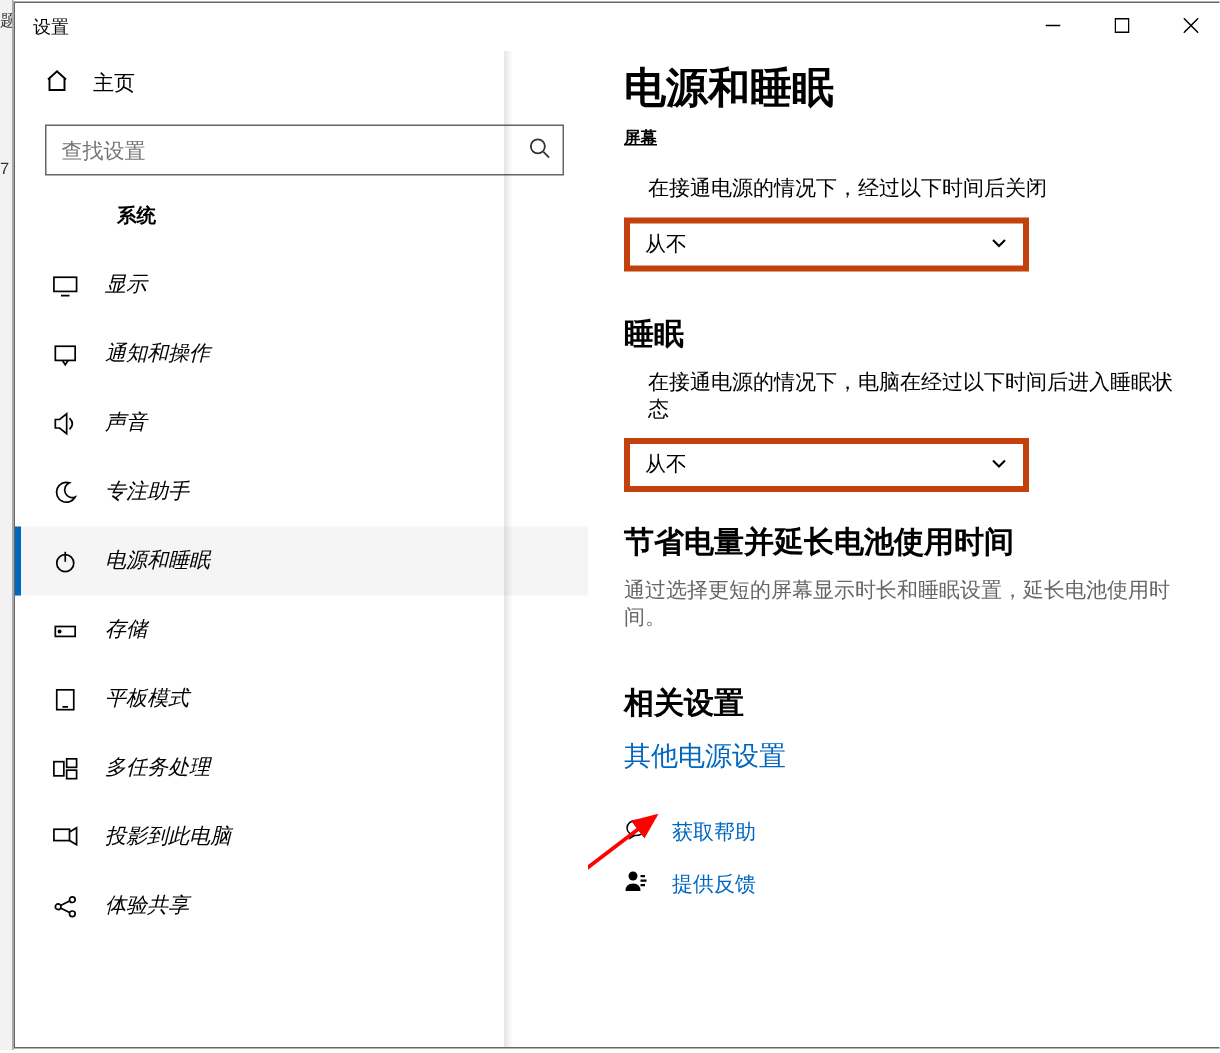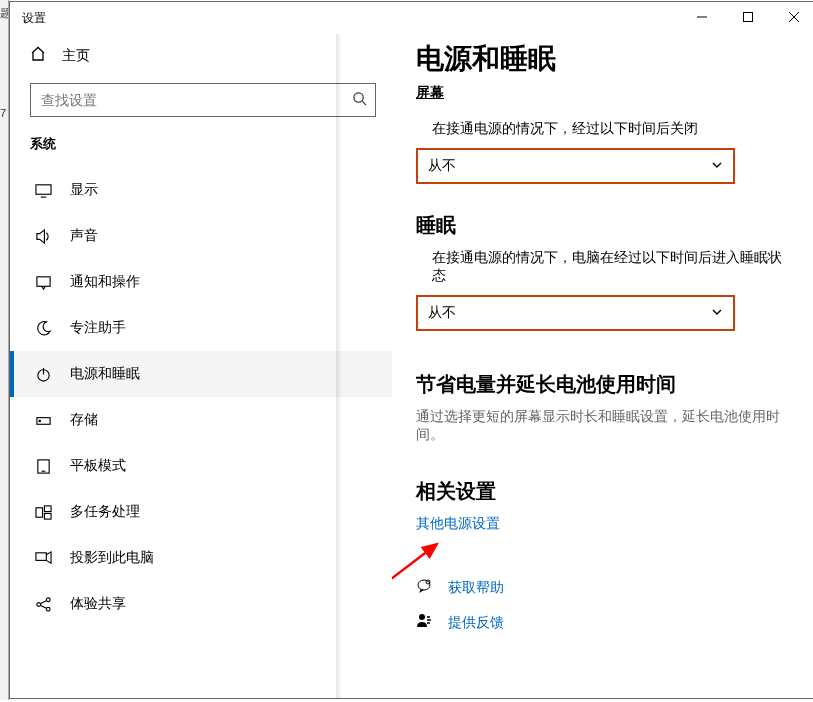--- a/index.html
+++ b/index.html
@@ -10,36 +10,36 @@
   .winctrls .btn{width:46px;height:30px;display:flex;align-items:center;justify-content:center;}
   .winctrls svg{width:10px;height:10px;stroke:#000;fill:none;stroke-width:1;}
   .body{display:flex;height:calc(100% - 32px);}
   .sidebar{width:382px;box-sizing:border-box;padding:0 0 0 0;display:flex;flex-direction:column;}
   .home{display:flex;align-items:center;gap:16px;padding:8px 0 8px 20px;margin:4px 0 10px 0;}
   .home .icon svg{width:16px;height:16px;stroke:#000;fill:none;stroke-width:1.3;}
   .home .label{font-size:14px;}
   .search{display:flex;align-items:center;border:1px solid #666;height:32px;margin:0 16px 18px 20px;padding:0 8px;}
   .search input{flex:1;border:none;outline:none;font-size:14px;background:transparent;font-family:inherit;}
   .search .icon svg{width:15px;height:15px;stroke:#333;fill:none;stroke-width:1.3;}
-  .section-title{font-size:13px;font-weight:600;padding:0 0 14px 20px;}
-  .navlist{display:flex;flex-direction:column;}
+  .section-title{font-size:13px;font-weight:600;padding:0 0 14px 20px;margin-left:48px;}
+  .navlist{display:flex;flex-direction:column;font-style:italic;}
   .navitem{display:flex;align-items:center;gap:18px;height:46px;padding-left:20px;box-sizing:border-box;border-left:4px solid transparent;}
   .navitem.selected{border-left:4px solid #0067c0;background:#f5f5f5;}
   .navitem .icon{width:18px;display:flex;justify-content:center;}
   .navitem .icon svg{width:17px;height:17px;stroke:#000;fill:none;stroke-width:1.2;}
   .navitem .label{font-size:14px;}
   .content{flex:1;padding:6px 24px 0 24px;box-sizing:border-box;overflow:auto;position:relative;}
   .content h1{font-size:28px;font-weight:600;margin:0 0 6px 0;}
   .content h2{font-size:20px;font-weight:600;margin:28px 0 10px 0;}
-  .subheading{font-size:14px;font-weight:600;margin:0 0 18px 0;text-decoration:underline;}
+  .subheading{font-size:11px;font-weight:600;margin:0 0 18px 0;text-decoration:underline;}
   .desc{font-size:14px;margin:0 0 10px 16px;}
   .greytext{font-size:14px;color:#666;margin:4px 0 0 0;}
-  .dropdown{width:319px;height:36px;border:2px solid #c2410c;display:flex;align-items:center;justify-content:space-between;padding:0 10px;box-sizing:border-box;}
+  .dropdown{width:270px;height:36px;border:4px solid #c2410c;display:flex;align-items:center;justify-content:space-between;padding:0 10px;box-sizing:border-box;}
   .dropdown .chev svg{width:12px;height:12px;stroke:#000;fill:none;stroke-width:1.4;}
-  .link{color:#0067c0;font-size:14px;cursor:pointer;display:inline-block;}
+  .link{color:#0067c0;font-size:18px;cursor:pointer;display:inline-block;}
   .related{margin-top:34px;}
   .helpitem{display:flex;align-items:center;gap:14px;margin:14px 0;}
   .helpitem .icon svg{width:18px;height:18px;stroke:#000;fill:#000;stroke-width:1;}
   .helpitem .label{color:#0067c0;font-size:14px;}
   .divshadow{position:absolute;left:326px;top:32px;width:6px;height:666px;background:linear-gradient(to right,rgba(0,0,0,0.10),rgba(0,0,0,0));pointer-events:none;}
   .arrow{position:absolute;pointer-events:none;}
   .leftedge{position:absolute;left:0;top:0;width:9px;height:700px;border-right:1px solid #aaa;background:#f2f2f2;font-size:11px;color:#333;box-sizing:border-box;overflow:hidden;}
 </style>
 </head>
 <body>
@@ -95,34 +95,34 @@
               <svg viewBox="0 0 18 18">
                 <rect x="1" y="3" width="16" height="10"></rect>
                 <line x1="6" y1="16" x2="12" y2="16"></line>
               </svg>
             </span>
           <span class="label">显示</span>
         </div>
         <div class="navitem">
           <span class="icon">
               <svg viewBox="0 0 18 18">
+                <rect x="2" y="3" width="14" height="10"></rect>
+                <path d="M7 13 L9 16 L11 13"></path>
+              </svg>
+            </span>
+          <span class="label">通知和操作</span>
+        </div>
+        <div class="navitem">
+          <span class="icon">
+              <svg viewBox="0 0 18 18">
                 <path d="M2 6 H5 L10 2 V16 L5 12 H2 Z"></path>
                 <path d="M12 5 Q16 9 12 13" fill="none"></path>
               </svg>
             </span>
           <span class="label">声音</span>
-        </div>
-        <div class="navitem">
-          <span class="icon">
-              <svg viewBox="0 0 18 18">
-                <rect x="2" y="3" width="14" height="10"></rect>
-                <path d="M7 13 L9 16 L11 13"></path>
-              </svg>
-            </span>
-          <span class="label">通知和操作</span>
         </div>
         <div class="navitem">
           <span class="icon">
               <svg viewBox="0 0 18 18">
                 <path d="M12 2 A7 7 0 1 0 16 12 A5 5 0 0 1 12 2 Z"></path>
               </svg>
             </span>
           <span class="label">专注助手</span>
         </div>
         <div class="navitem selected">
@@ -199,29 +199,29 @@
 
       <h2>睡眠</h2>
       <div class="desc">在接通电源的情况下，电脑在经过以下时间后进入睡眠状态</div>
       <div class="dropdown">
         <span>从不</span>
         <span class="chev"><svg viewBox="0 0 12 12">
               <path d="M2 4 L6 8 L10 4"></path>
             </svg></span>
       </div>
 
-      <h2 style="margin-top:40px">节省电量并延长电池使用时间</h2>
+      <h2 style="margin-top:20px">节省电量并延长电池使用时间</h2>
       <div class="greytext">通过选择更短的屏幕显示时长和睡眠设置，延长电池使用时间。</div>
 
       <div class="related">
         <h2 style="margin-top:0">相关设置</h2>
         <span class="link">其他电源设置</span>
       </div>
 
-      <div style="margin-top:44px">
+      <div style="margin-top:28px">
         <div class="helpitem">
           <span class="icon"><svg viewBox="0 0 18 18">
                 <ellipse cx="8" cy="8" rx="6" ry="5" fill="none" stroke="#000"></ellipse>
                 <path d="M5 12 L3 16 L8 13" fill="#000" stroke="none"></path>
                 <circle cx="12" cy="5" r="2" fill="none" stroke="#000"></circle>
               </svg></span>
           <span class="label">获取帮助</span>
         </div>
         <div class="helpitem">
           <span class="icon"><svg viewBox="0 0 18 18">

